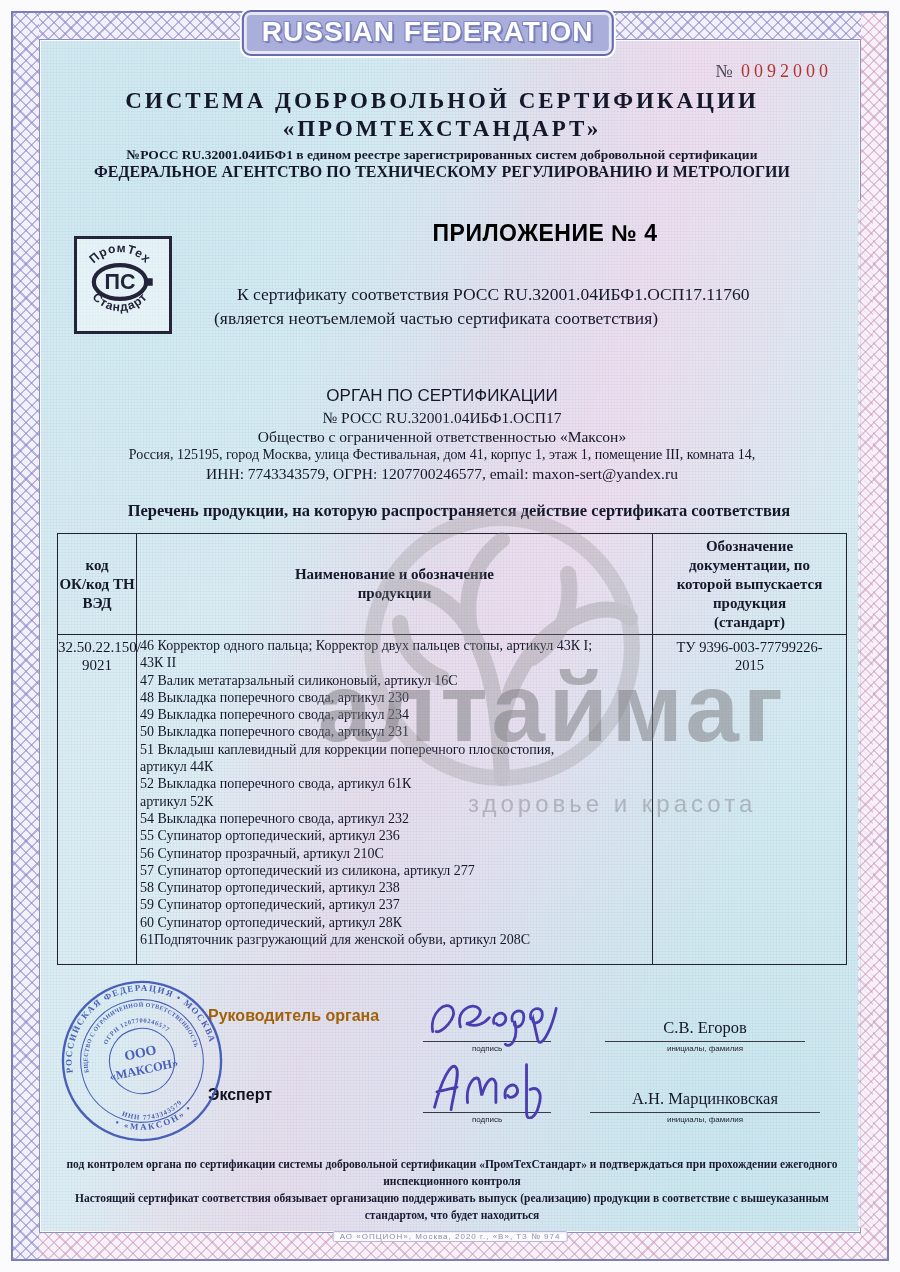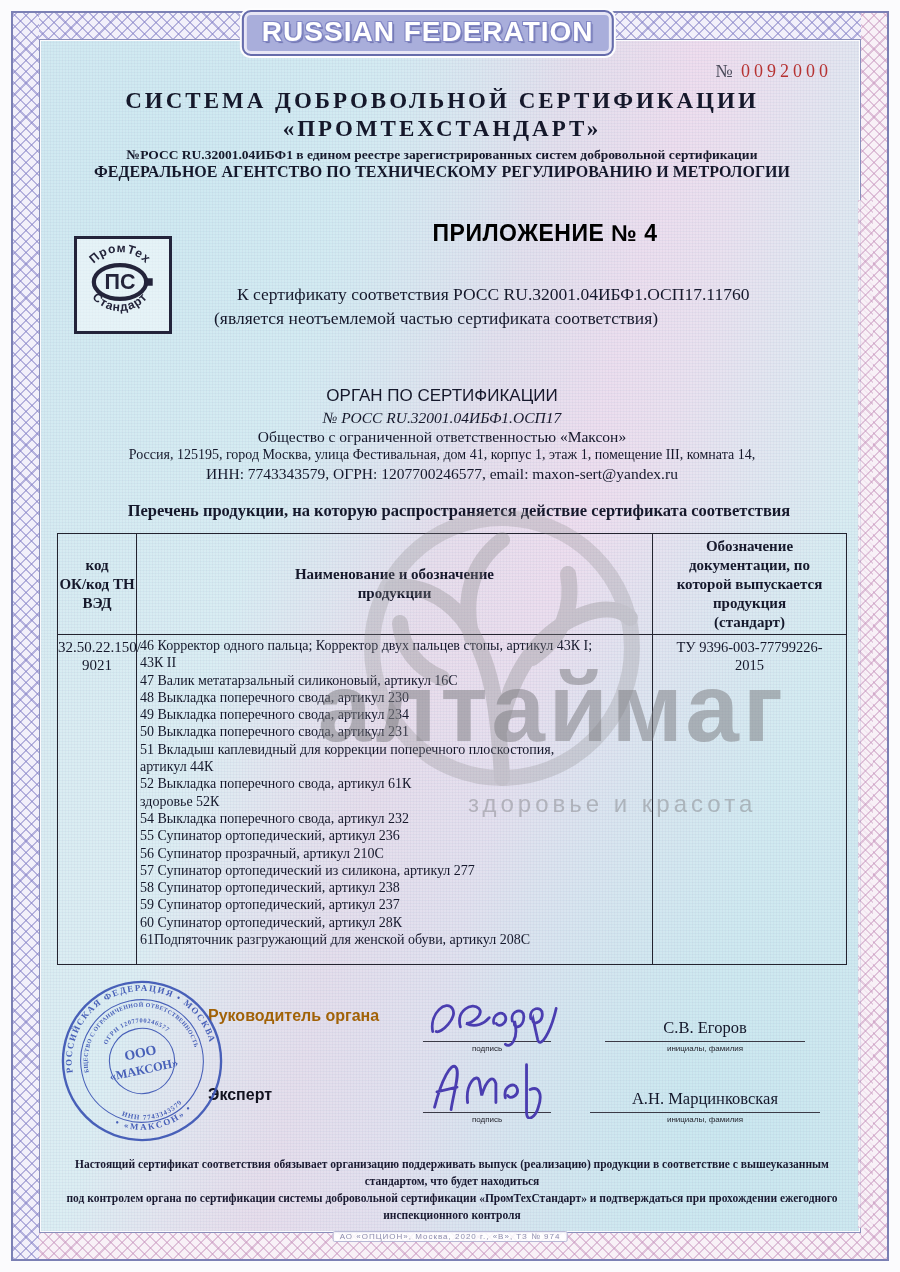--- a/index.html
+++ b/index.html
@@ -51,21 +51,21 @@
            background:rgba(255,255,255,.45);}
   
   .apx-title{top:220px;left:235px;right:45px;font-family:"Liberation Sans",sans-serif;
              font-weight:bold;font-size:23px;color:#000000;letter-spacing:.5px;}
   .apx-l1{top:284px;left:228px;font-size:17.5px;margin-left:9px;}
   .apx-l2{top:308px;left:214px;font-size:17.5px;}
   .apx-val{top:343px;left:214px;font-size:17.5px;font-weight:bold;}
   .apx-val .vf{margin-left:46px;} .apx-val .vp{margin-left:44px;font-weight:bold;} .apx-val .vt{margin-left:40px;}
   
   .org-t{top:386px;left:42px;right:58px;font-family:"Liberation Sans",sans-serif;font-weight:normal;font-size:17px;}
-  .org-n{top:409px;left:42px;right:58px;font-size:15.5px;font-style:italic;}
+  .org-n{top:409px;left:42px;right:58px;font-size:15.5px;}
   .org-name{top:428px;left:42px;right:58px;font-size:15.5px;}
   .org-addr{top:447px;left:42px;right:58px;font-size:14px;}
   .org-cont{top:465px;left:42px;right:58px;font-size:15.5px;}
   .list-title{top:501px;left:42px;right:58px;font-weight:bold;font-size:16.5px;padding-left:34px;}
   
   .tbl{left:57px;top:533px;width:788px;height:430px;border:1.5px solid #23232f;display:flex;flex-direction:column;}
   .trow{display:flex;}
   .thead{height:100px;border-bottom:1.5px solid #23232f;}
   .tbody{flex:1;}
   .c1{width:78px;border-right:1.5px solid #23232f;flex-shrink:0;}
@@ -186,21 +186,21 @@
       <div class="c2 items-cell">
           <div>46 Корректор одного пальца; Корректор двух пальцев стопы, артикул 43К I;</div>
           <div>43К II</div>
           <div>47 Валик метатарзальный силиконовый, артикул 16С</div>
           <div>48 Выкладка поперечного свода, артикул 230</div>
           <div>49 Выкладка поперечного свода, артикул 234</div>
           <div>50 Выкладка поперечного свода, артикул 231</div>
           <div>51 Вкладыш каплевидный для коррекции поперечного плоскостопия,</div>
           <div>артикул 44К</div>
           <div>52 Выкладка поперечного свода, артикул 61К</div>
-          <div>здоровье 52К</div>
+          <div>артикул 52К</div>
           <div>54 Выкладка поперечного свода, артикул 232</div>
           <div>55 Супинатор ортопедический, артикул 236</div>
           <div>56 Супинатор прозрачный, артикул 210С</div>
           <div>57 Супинатор ортопедический из силикона, артикул 277</div>
           <div>58 Супинатор ортопедический, артикул 238</div>
           <div>59 Супинатор ортопедический, артикул 237</div>
           <div>60 Супинатор ортопедический, артикул 28К</div>
           <div>61Подпяточник разгружающий для женской обуви, артикул 208С</div>
         </div>
       <div class="c3 doc-cell">
@@ -273,18 +273,18 @@
       </text>
       <text font-size="6.5" letter-spacing=".6">
         <textPath href="#st-inner-top" startOffset="50%" text-anchor="middle">ОГРН 1207700246577</textPath>
       </text>
       <text x="85" y="81" text-anchor="middle" font-size="14">ООО</text>
       <text x="85" y="98" text-anchor="middle" font-size="12.5">«МАКСОН»</text>
     </g>
   </svg>
 
   <div class="abs ctr foot">
+    <div>под контролем органа по сертификации системы добровольной сертификации «ПромТехСтандарт» и подтверждаться при прохождении ежегодного инспекционного контроля</div>
     <div>Настоящий сертификат соответствия обязывает организацию поддерживать выпуск (реализацию) продукции в соответствие с вышеуказанным стандартом, что будет находиться</div>
-    <div>под контролем органа по сертификации системы добровольной сертификации «ПромТехСтандарт» и подтверждаться при прохождении ежегодного инспекционного контроля</div>
   </div>
   <div class="print-box">АО «ОПЦИОН», Москва, 2020 г., «В», ТЗ № 974</div>
 
 </div>
 
 </body></html>

